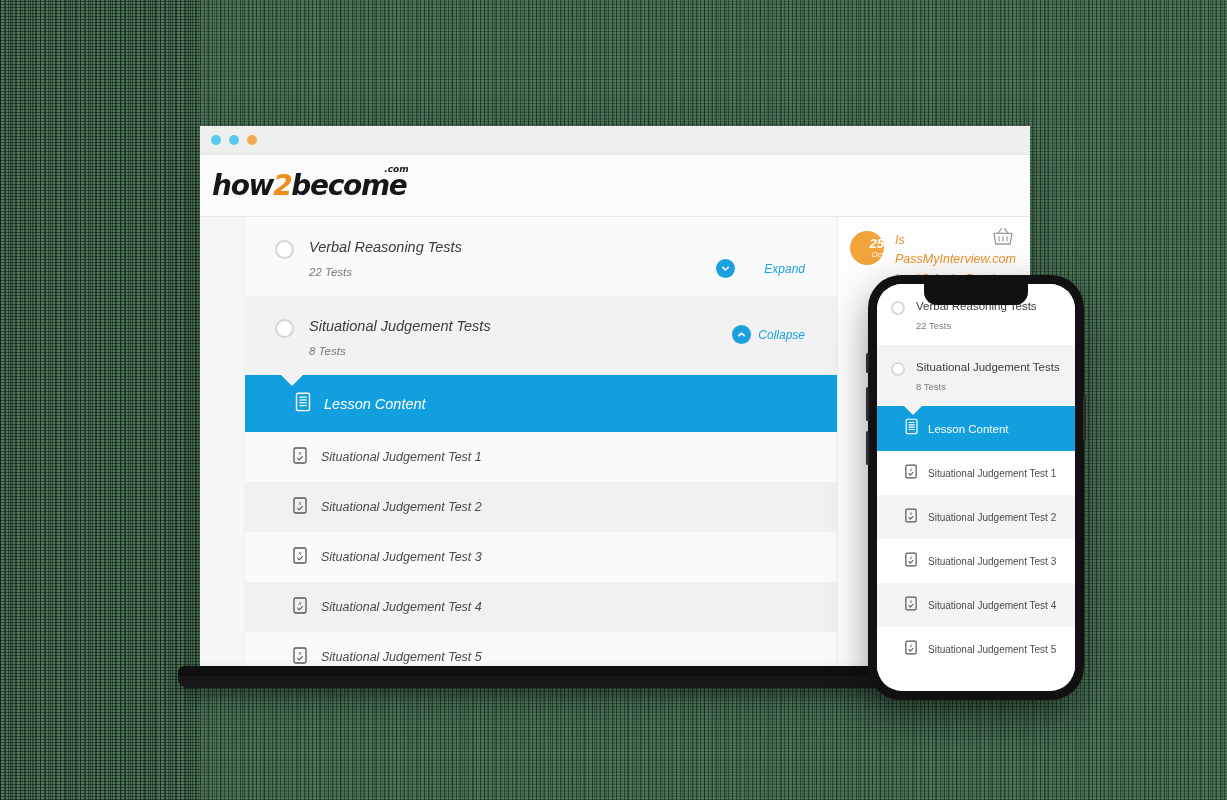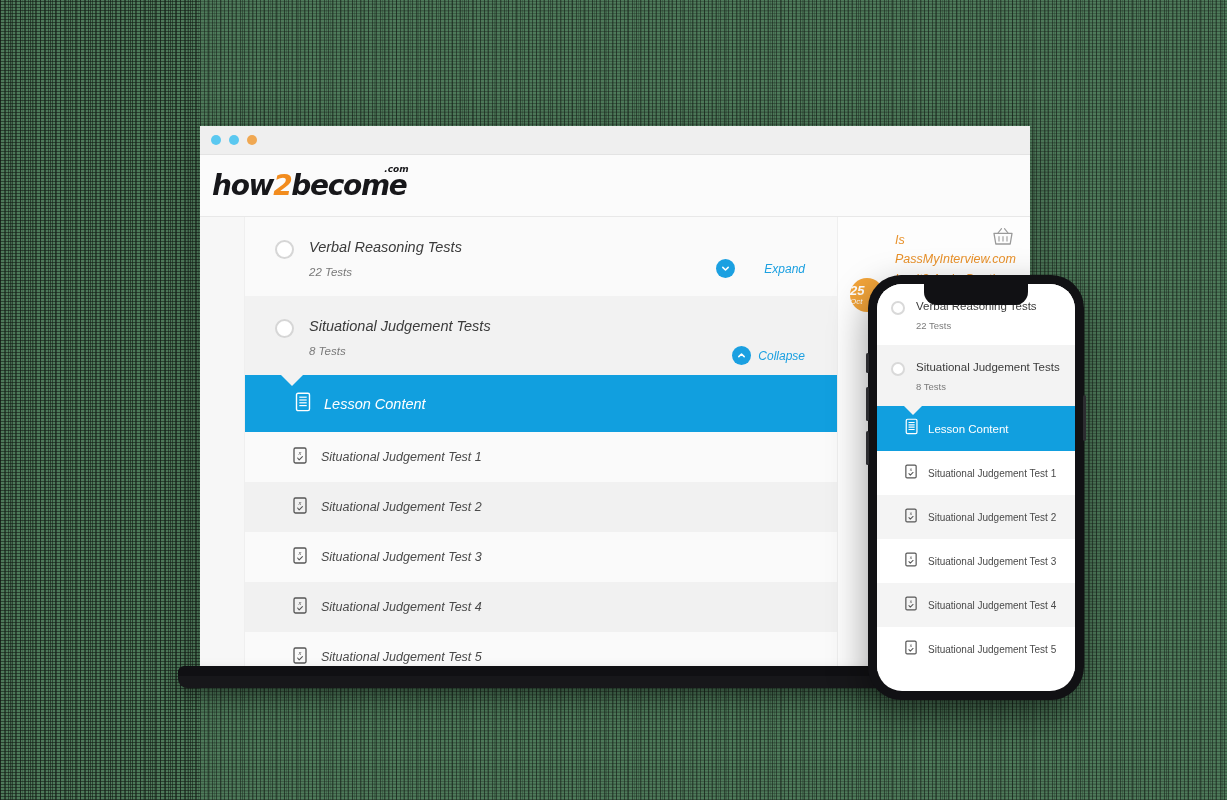--- a/index.html
+++ b/index.html
@@ -172,21 +172,21 @@
   }
   .toggle {
     position: absolute;
     right: 32px;
     display: flex;
     align-items: center;
     gap: 7px;
     cursor: pointer;
   }
   .toggle.expand { top: 42px; gap: 29px; }
-  .toggle.collapse { top: 50px; }
+  .toggle.collapse { top: 29px; }
   .toggle-circle {
     width: 19px; height: 19px;
     border-radius: 50%;
     background: #1ba0e1;
     display: flex; align-items: center; justify-content: center;
     flex: none;
   }
   .toggle-label {
     font-size: 12px;
     color: #1ba0e1;
@@ -237,25 +237,24 @@
     padding: 14px 10px 0 12px;
     gap: 11px;
   }
   .datebadge {
     width: 34px; height: 34px;
     border-radius: 50%;
     background: #f2a43a;
     color: #ffffff;
     display: flex;
     flex-direction: column;
-    align-items: flex-start;
+    align-items: flex-end;
     justify-content: center;
     flex: none;
     line-height: 1;
-    margin-top: 47px;
   }
   .datebadge .d { font-size: 13px; font-weight: bold; }
   .datebadge .m { font-size: 8px; margin-top: 1px; }
   .posttitle {
     font-size: 12.5px;
     line-height: 1.55;
     color: #e8912a;
     max-width: 130px;
   }
   .basket {

